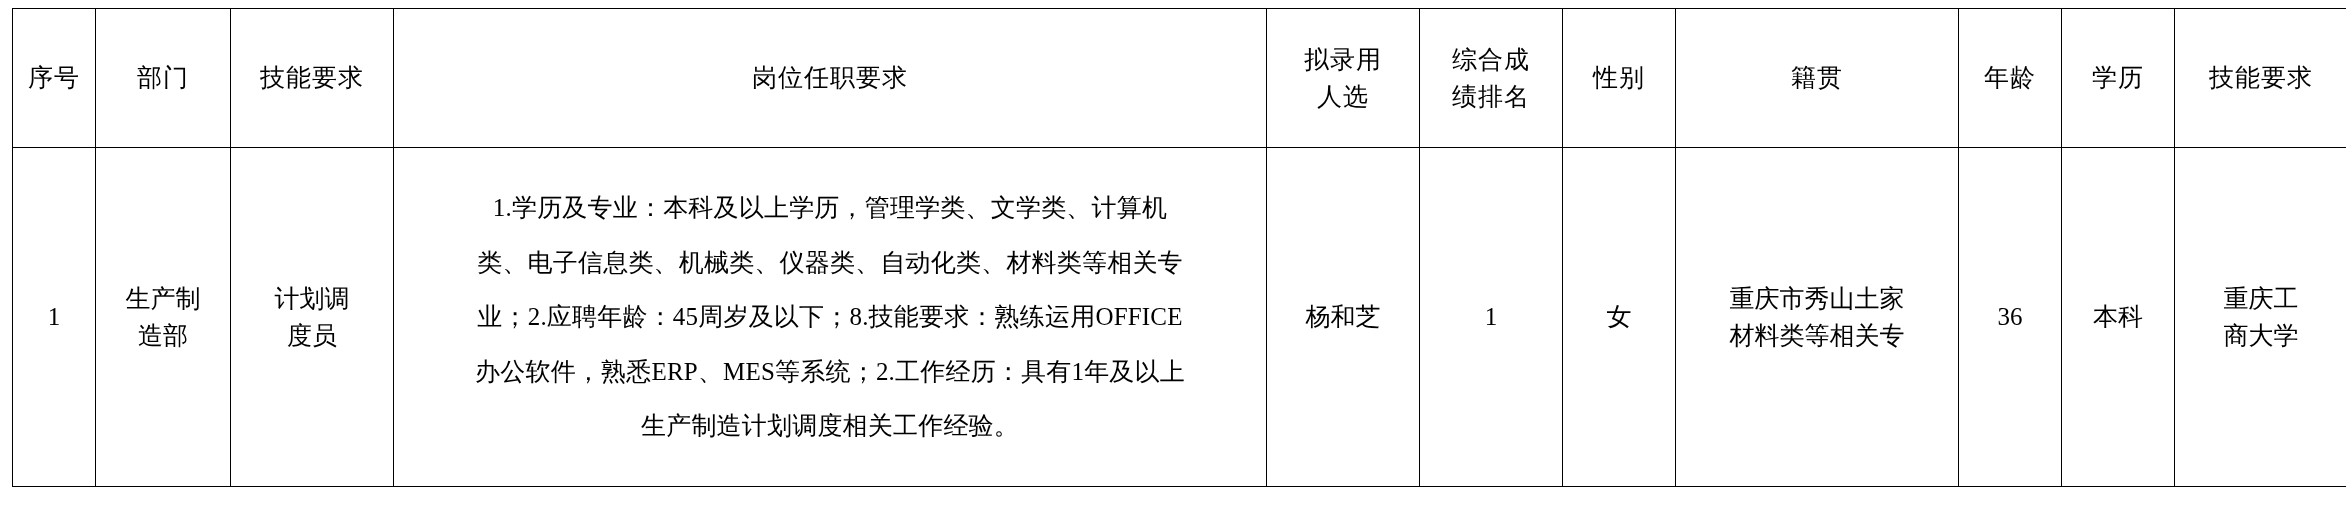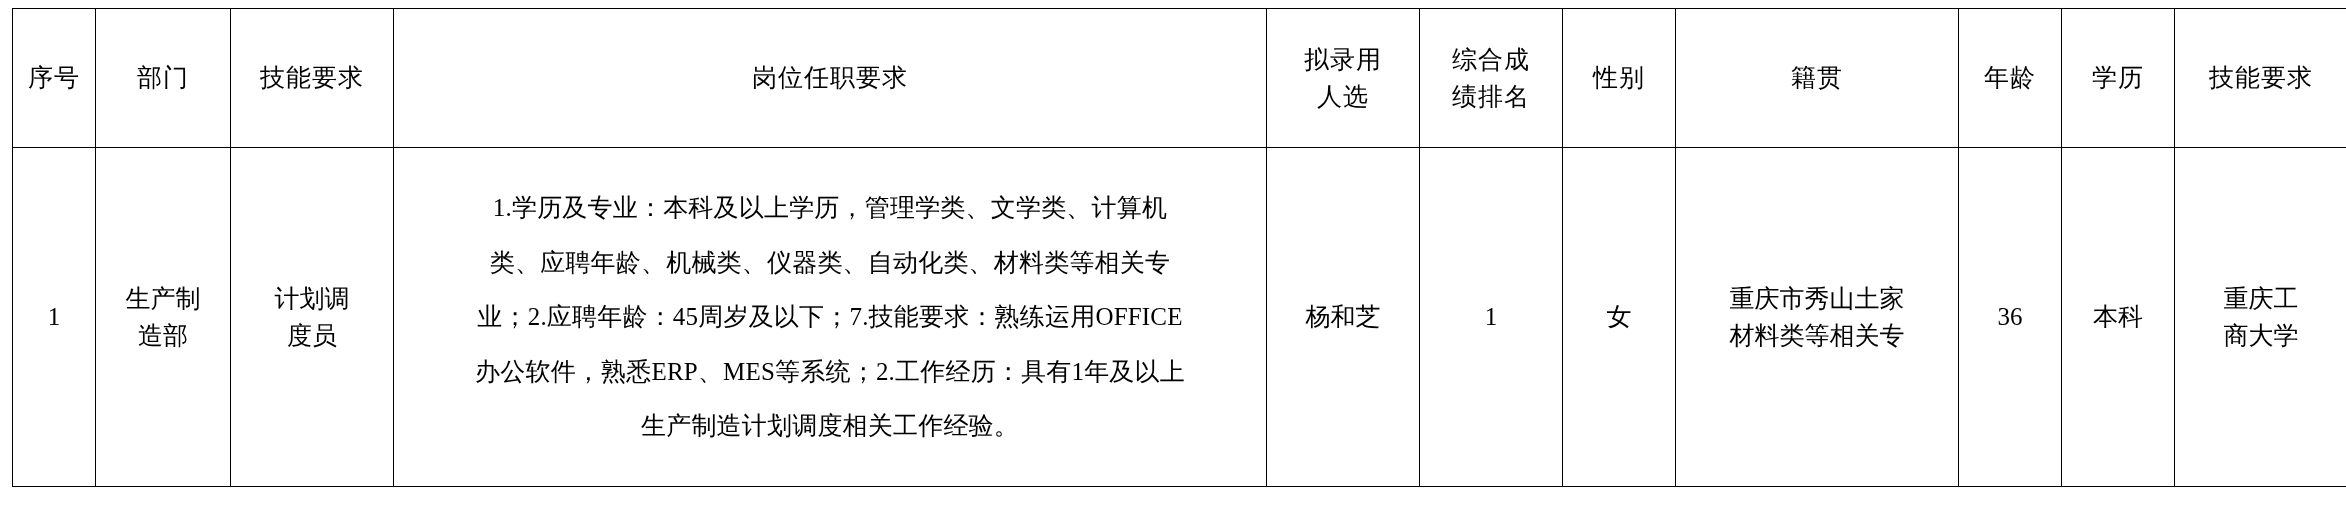--- a/index.html
+++ b/index.html
@@ -109,22 +109,22 @@
         <td class="col-dept two-line">
           <div>生产制</div>
           <div>造部</div>
         </td>
         <td class="col-post two-line">
           <div>计划调</div>
           <div>度员</div>
         </td>
         <td class="col-req req-cell">
           <p>1.学历及专业：本科及以上学历，管理学类、文学类、计算机</p>
-          <p>类、应聘年龄、机械类、仪器类、自动化类、材料类等相关专</p>
-          <p>业；2.应聘年龄：45周岁及以下；7.技能要求：熟练运用OFFICE</p>
+          <p>类、电子信息类、机械类、仪器类、自动化类、材料类等相关专</p>
+          <p>业；2.应聘年龄：45周岁及以下；8.技能要求：熟练运用OFFICE</p>
           <p>办公软件，熟悉ERP、MES等系统；2.工作经历：具有1年及以上</p>
           <p>生产制造计划调度相关工作经验。</p>
         </td>
         <td class="col-person"><span>杨和芝</span></td>
         <td class="col-rank"><span>1</span></td>
         <td class="col-gender"><span>女</span></td>
         <td class="col-native two-line">
           <div>重庆市秀山土家</div>
           <div>材料类等相关专</div>
         </td>

